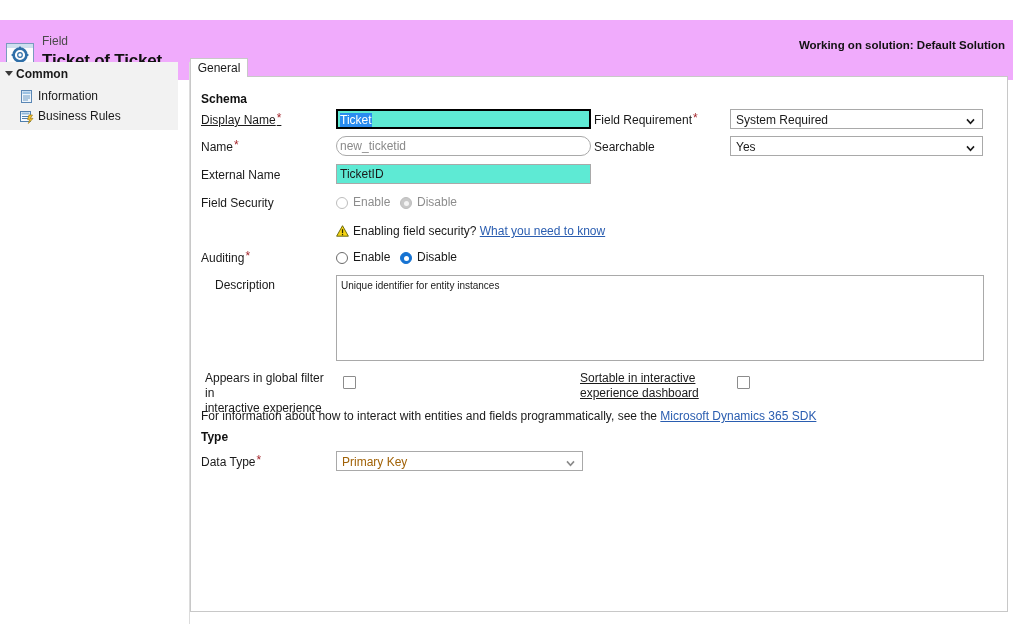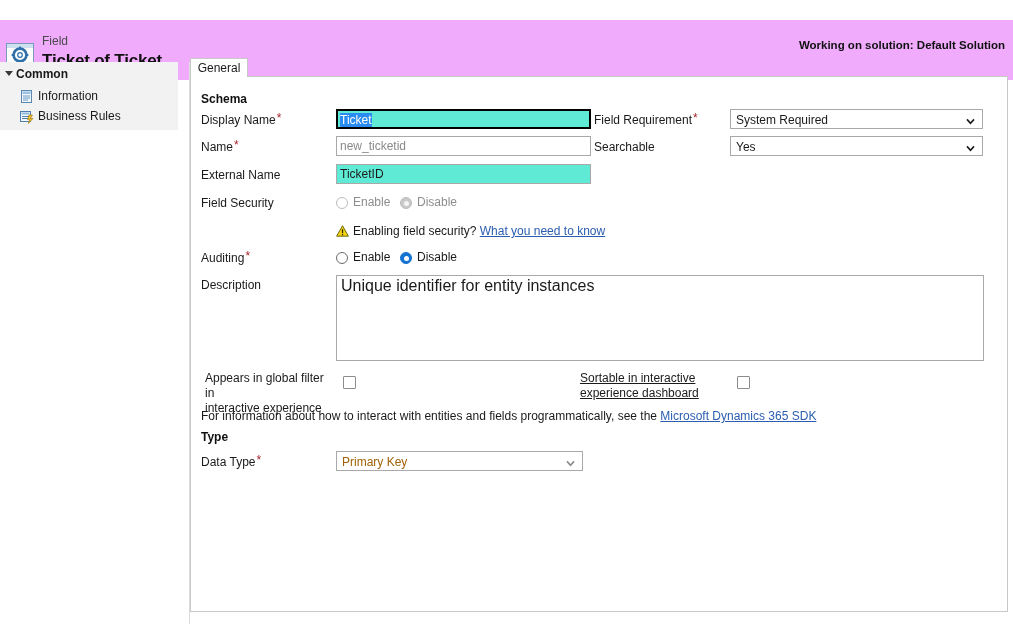--- a/index.html
+++ b/index.html
@@ -178,20 +178,21 @@
     line-height: 18px;
     outline: none;
   }
   .txt.focused {
     border: 2px solid #000000;
     padding: 0 2px;
   }
   .txt.readonly {
     color: #8a8a8a;
     background: #ffffff;
+    border-radius: 10px;
   }
   .sel {
     position: absolute;
     box-sizing: border-box;
     border: 1px solid #a9a9a9;
     background: #ffffff;
     height: 20px;
     font-size: 12px;
     color: #1a1a1a;
   }
@@ -288,21 +289,21 @@
     left: 0; top: 1px;
     width: 13px; height: 12px;
   }
 
   .ta {
     position: absolute;
     box-sizing: border-box;
     border: 1px solid #a9a9a9;
     background: #ffffff;
     font-family: "Liberation Sans", sans-serif;
-    font-size: 16px;
+    font-size: 10px;
     color: #1a1a1a;
     padding: 2px 4px;
     line-height: 15px;
     resize: none;
     outline: none;
   }
 
   .multiline-label {
     position: absolute;
     font-size: 12px;
@@ -381,21 +382,21 @@
 
 <div id="tabstrip">
   <div id="tab-general">General</div>
   <div id="tab-underline"></div>
 </div>
 
 <div id="panel">
 
   <div class="section-head" style="left:10px; top:15px;">Schema</div>
 
-  <div class="f-label" style="left:10px; top:36px;">
+  <div class="f-label" style="left:10px; top:36px;text-decoration:underline;">
     <span>Display Name</span><span class="req">*</span>
   </div>
   <div class="txt focused" style="left:145px; top:32px; width:255px;">
     <span class="selhl">Ticket</span>
   </div>
 
   <div class="f-label" style="left:403px; top:36px;">
     <span>Field Requirement</span><span class="req">*</span>
   </div>
   <div class="sel" style="left:539px; top:32px; width:253px;">
@@ -460,21 +461,21 @@
     <div class="radio-opt" style="left:0; top:0;">
       <span class="rdot"></span>
       <span class="rlabel">Enable</span>
     </div>
     <div class="radio-opt" style="left:64px; top:0;">
       <span class="rdot on"></span>
       <span class="rlabel">Disable</span>
     </div>
   </div>
 
-  <div class="f-label" style="left:10px; top:201px;text-align:center;">Description</div>
+  <div class="f-label" style="left:24px; top:201px;text-align:center;">Description</div>
   <div class="ta" style="left:145px; top:198px; width:648px; height:86px;">
     <span>Unique identifier for entity instances</span>
   </div>
 
   <div class="multiline-label" style="left:14px; top:294px; width:130px;">
     <span>Appears in global filter in</span><br>
     <span>interactive experience</span>
   </div>
   <div class="cbox" style="left:152px; top:299px;"></div>
 

